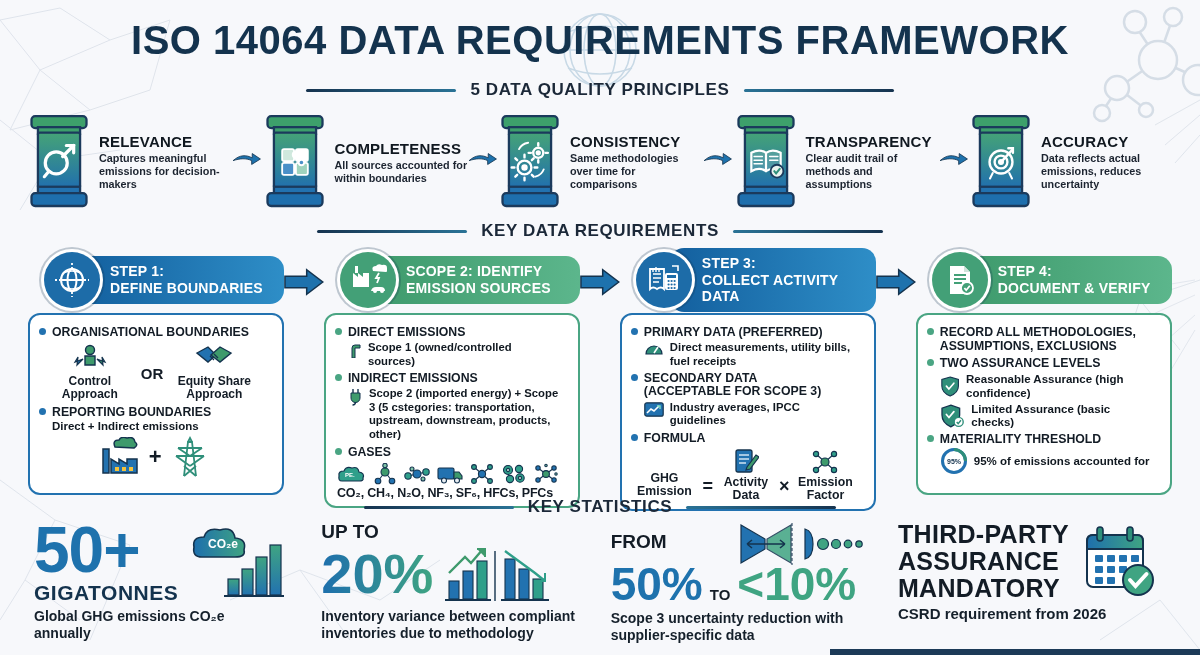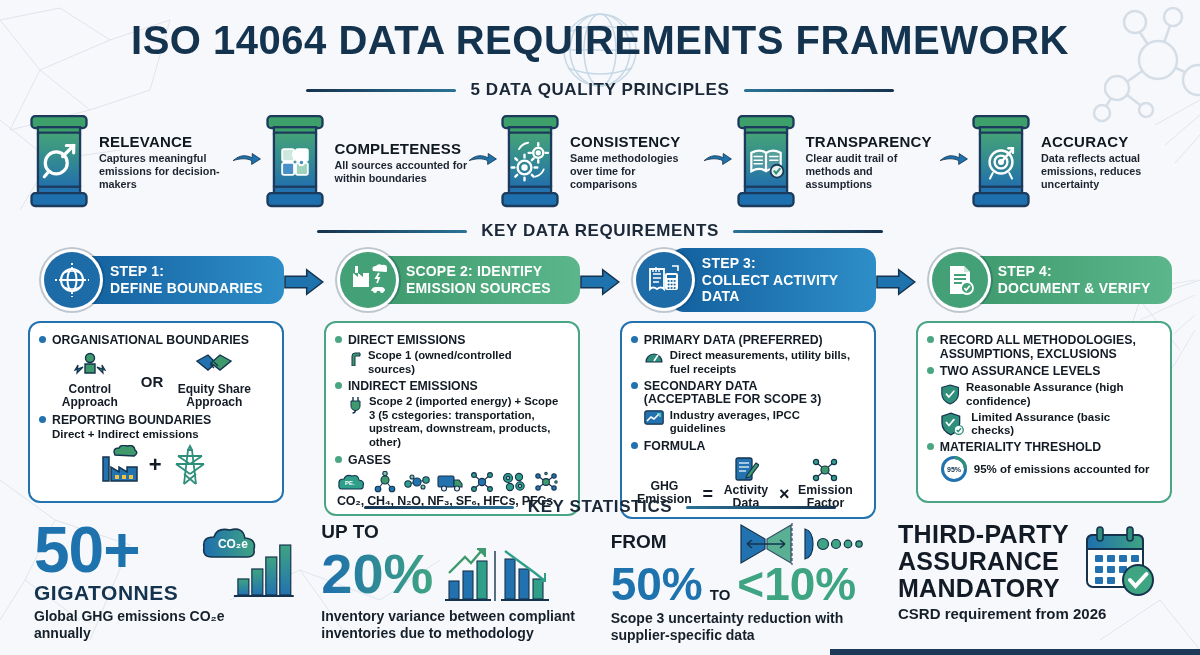--- a/index.html
+++ b/index.html
@@ -48,21 +48,21 @@
     box-shadow:0 0 0 3px #ffffff, 0 0 0 5px rgba(20,51,78,.25);
     z-index:3;
   }
   .step-circle.blue  { background:#1d6ca8; }
   .step-circle.green { background:#43a077; }
   .step-titlebox { margin-left:-22px; flex:1; border-radius:14px; padding:7px 8px 7px 32px;
     color:#fff; font-weight:800; font-size:14px; line-height:1.2; letter-spacing:.2px; }
   .step-titlebox.blue  { background:linear-gradient(90deg,#135f9e,#2e8ec7); }
   .step-titlebox.green { background:linear-gradient(90deg,#3e9a6c,#5cb68c); }
   .step-body {
-    margin-top:13px; background:#fff; border-radius:12px; min-height:182px;
+    margin-top:5px; background:#fff; border-radius:12px; min-height:182px;
     padding:7px 17px 6px 9px;
   }
   .step-body.blue  { border:2px solid #2272b0; }
   .step-body.green { border:2px solid #4aa583; }
   .bullet { display:flex; align-items:flex-start; gap:6px; margin:3px 0 1px 0;
     font-size:12.3px; font-weight:800; color:#131c26; line-height:1.15; }
   .dot { width:7px; height:7px; border-radius:50%; flex:0 0 7px; margin-top:3px; }
   .dot.blue { background:#2272b0; } .dot.green { background:#4aa583; }
   .sub { display:flex; align-items:flex-start; gap:6px; margin:2px 0 2px 13px;
     font-size:11.3px; font-weight:600; color:#101820; line-height:1.2; }
@@ -86,21 +86,21 @@
 
   .assurance { display:flex; align-items:center; gap:7px; margin:3px 0 3px 14px;
     font-size:11.5px; font-weight:600; color:#101820; line-height:1.15; }
 
   
   .stats { position:absolute; top:521px; left:0; width:100%;
     display:flex; justify-content:space-between; padding:0 34px; }
   .stat { display:flex; flex-direction:column; }
   .stat-caption { font-size:14px; font-weight:600; color:#15202b; line-height:1.2; margin-top:3px; }
 
-  .stat1 .toprow { display:flex; align-items:flex-end; gap:20px; }
+  .stat1 .toprow { display:flex; align-items:flex-end; gap:10px; }
   .stat1 .big { font-size:64px; font-weight:800; color:#1e72ad; line-height:.85; letter-spacing:-1px; }
   .stat1 .label { font-size:21px; font-weight:800; color:#14334e; letter-spacing:.5px; margin-top:4px; }
 
   .stat2 .pre { font-size:19px; font-weight:800; color:#131c26; }
   .stat2 .midrow { display:flex; align-items:center; gap:10px; }
   .stat2 .big { font-size:56px; font-weight:800; line-height:.9;
     background:linear-gradient(90deg,#1e6fad,#3fa482); -webkit-background-clip:text; background-clip:text; color:transparent; }
   .stat2 .label { font-size:22px; font-weight:800; color:#14334e; letter-spacing:.5px; }
 
   .stat3 .toprow { display:flex; align-items:flex-start; justify-content:space-between; width:256px; }

